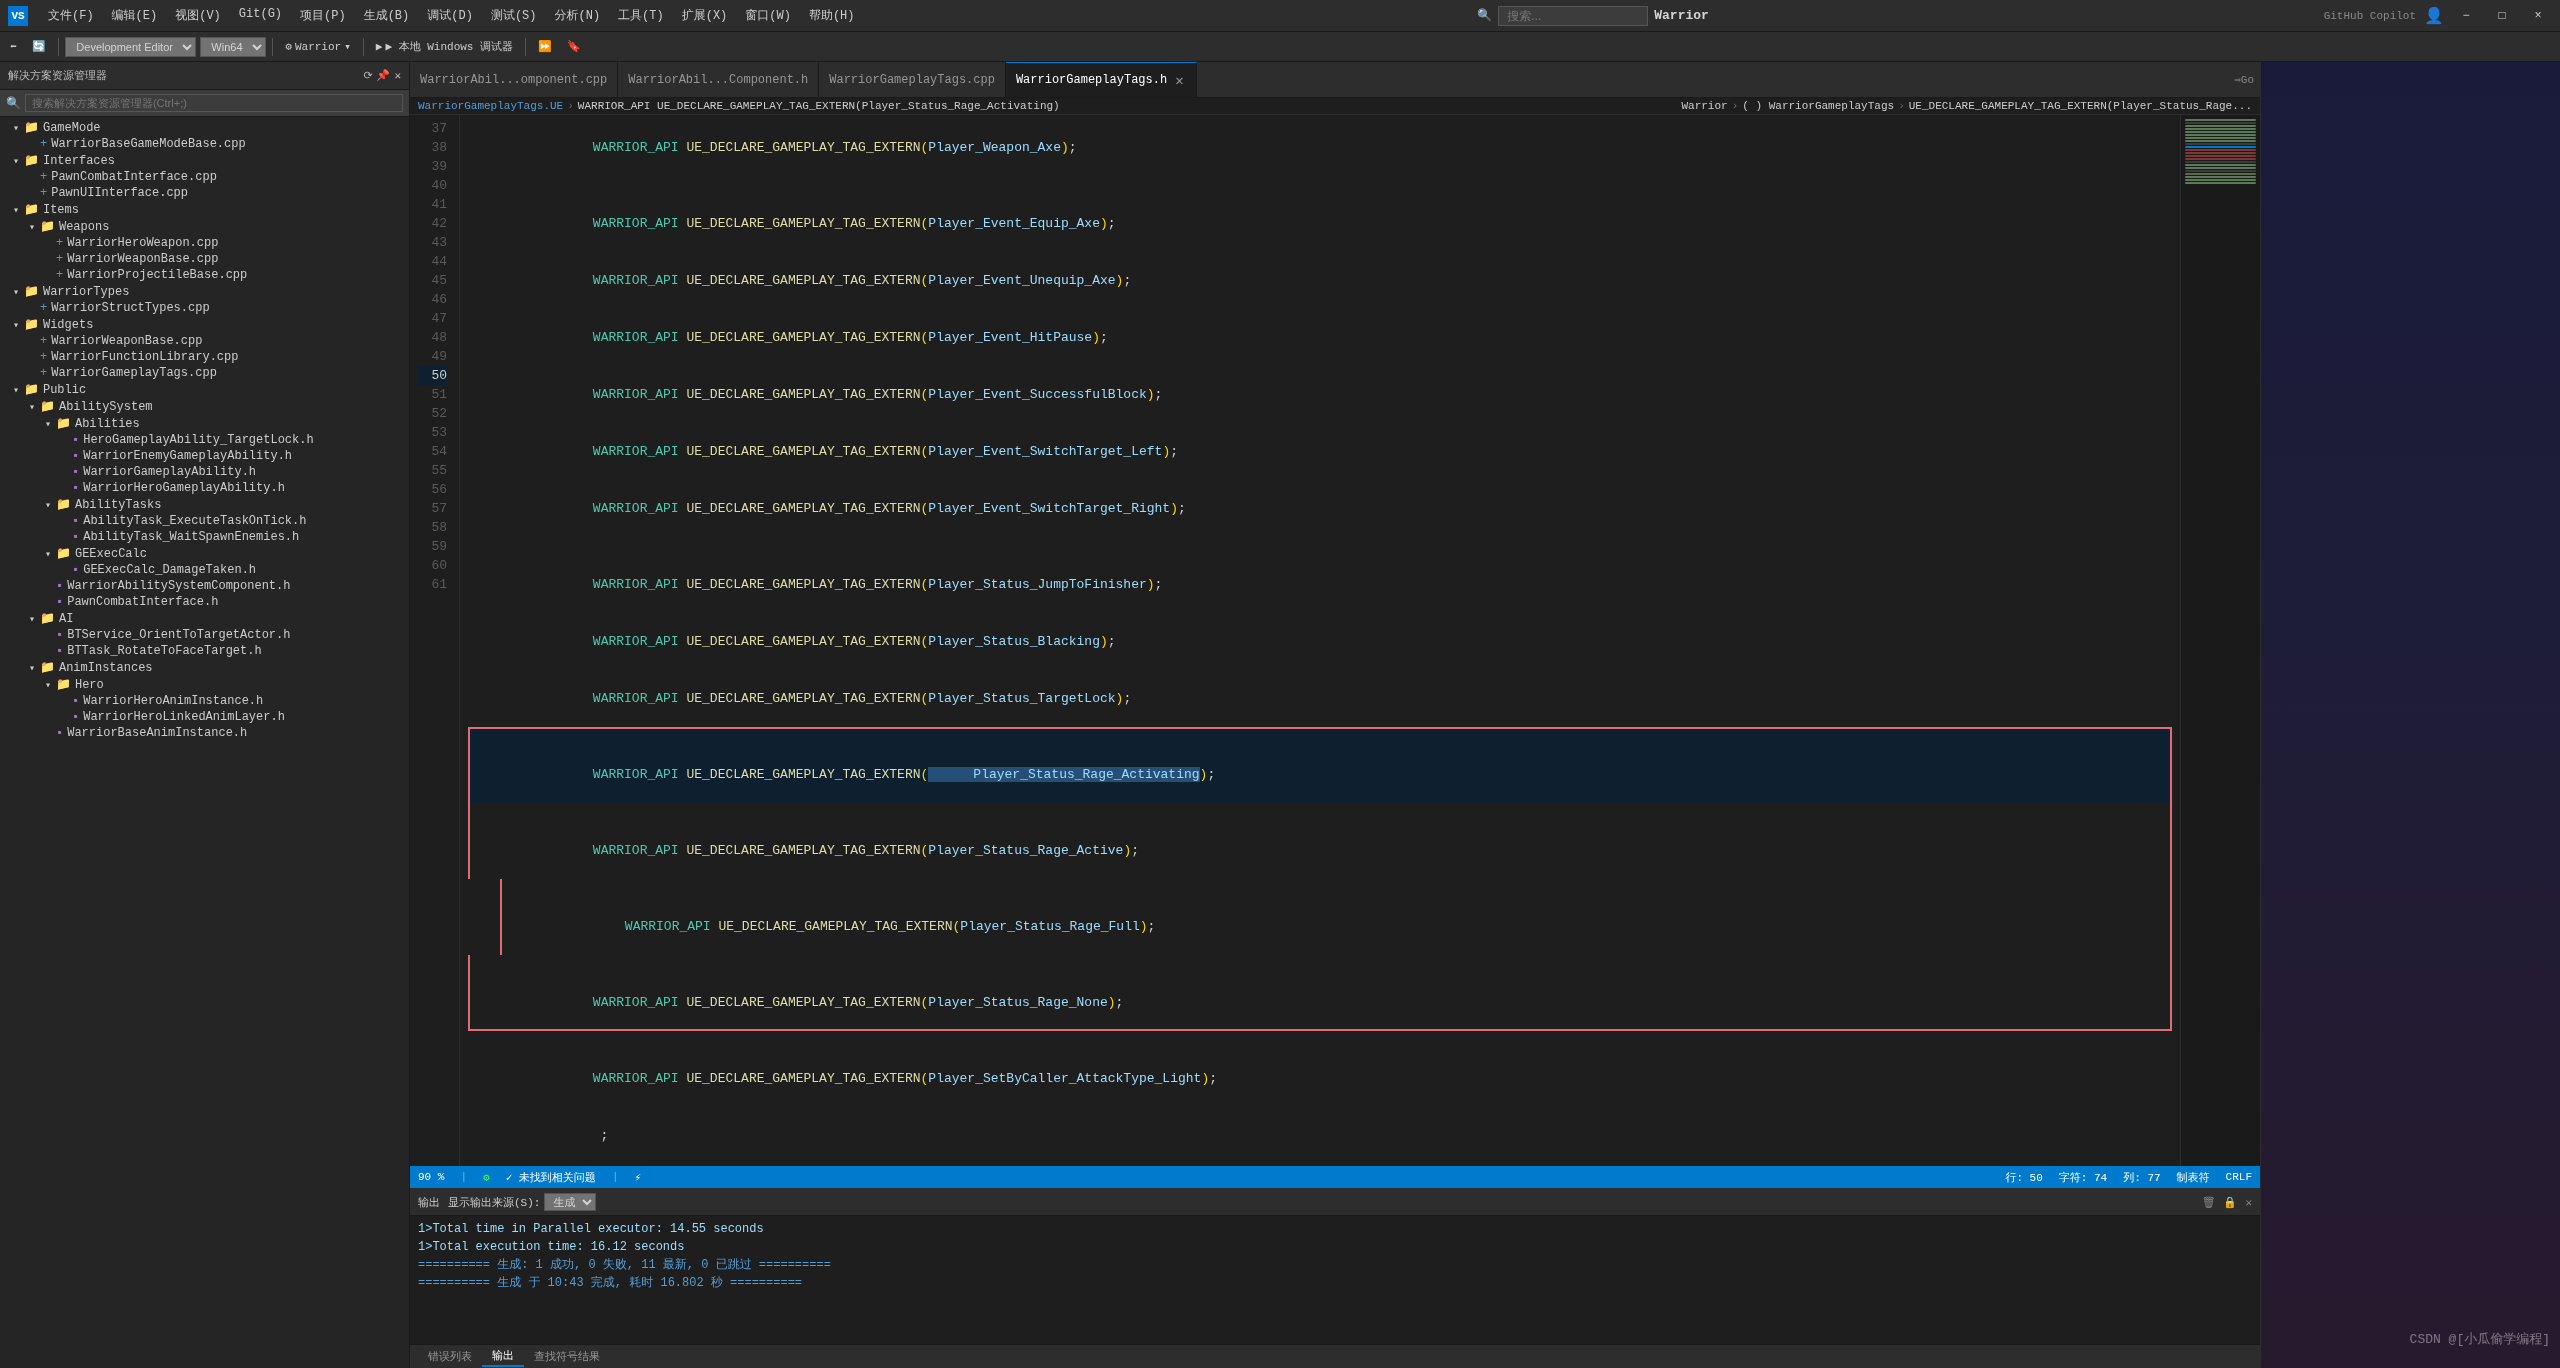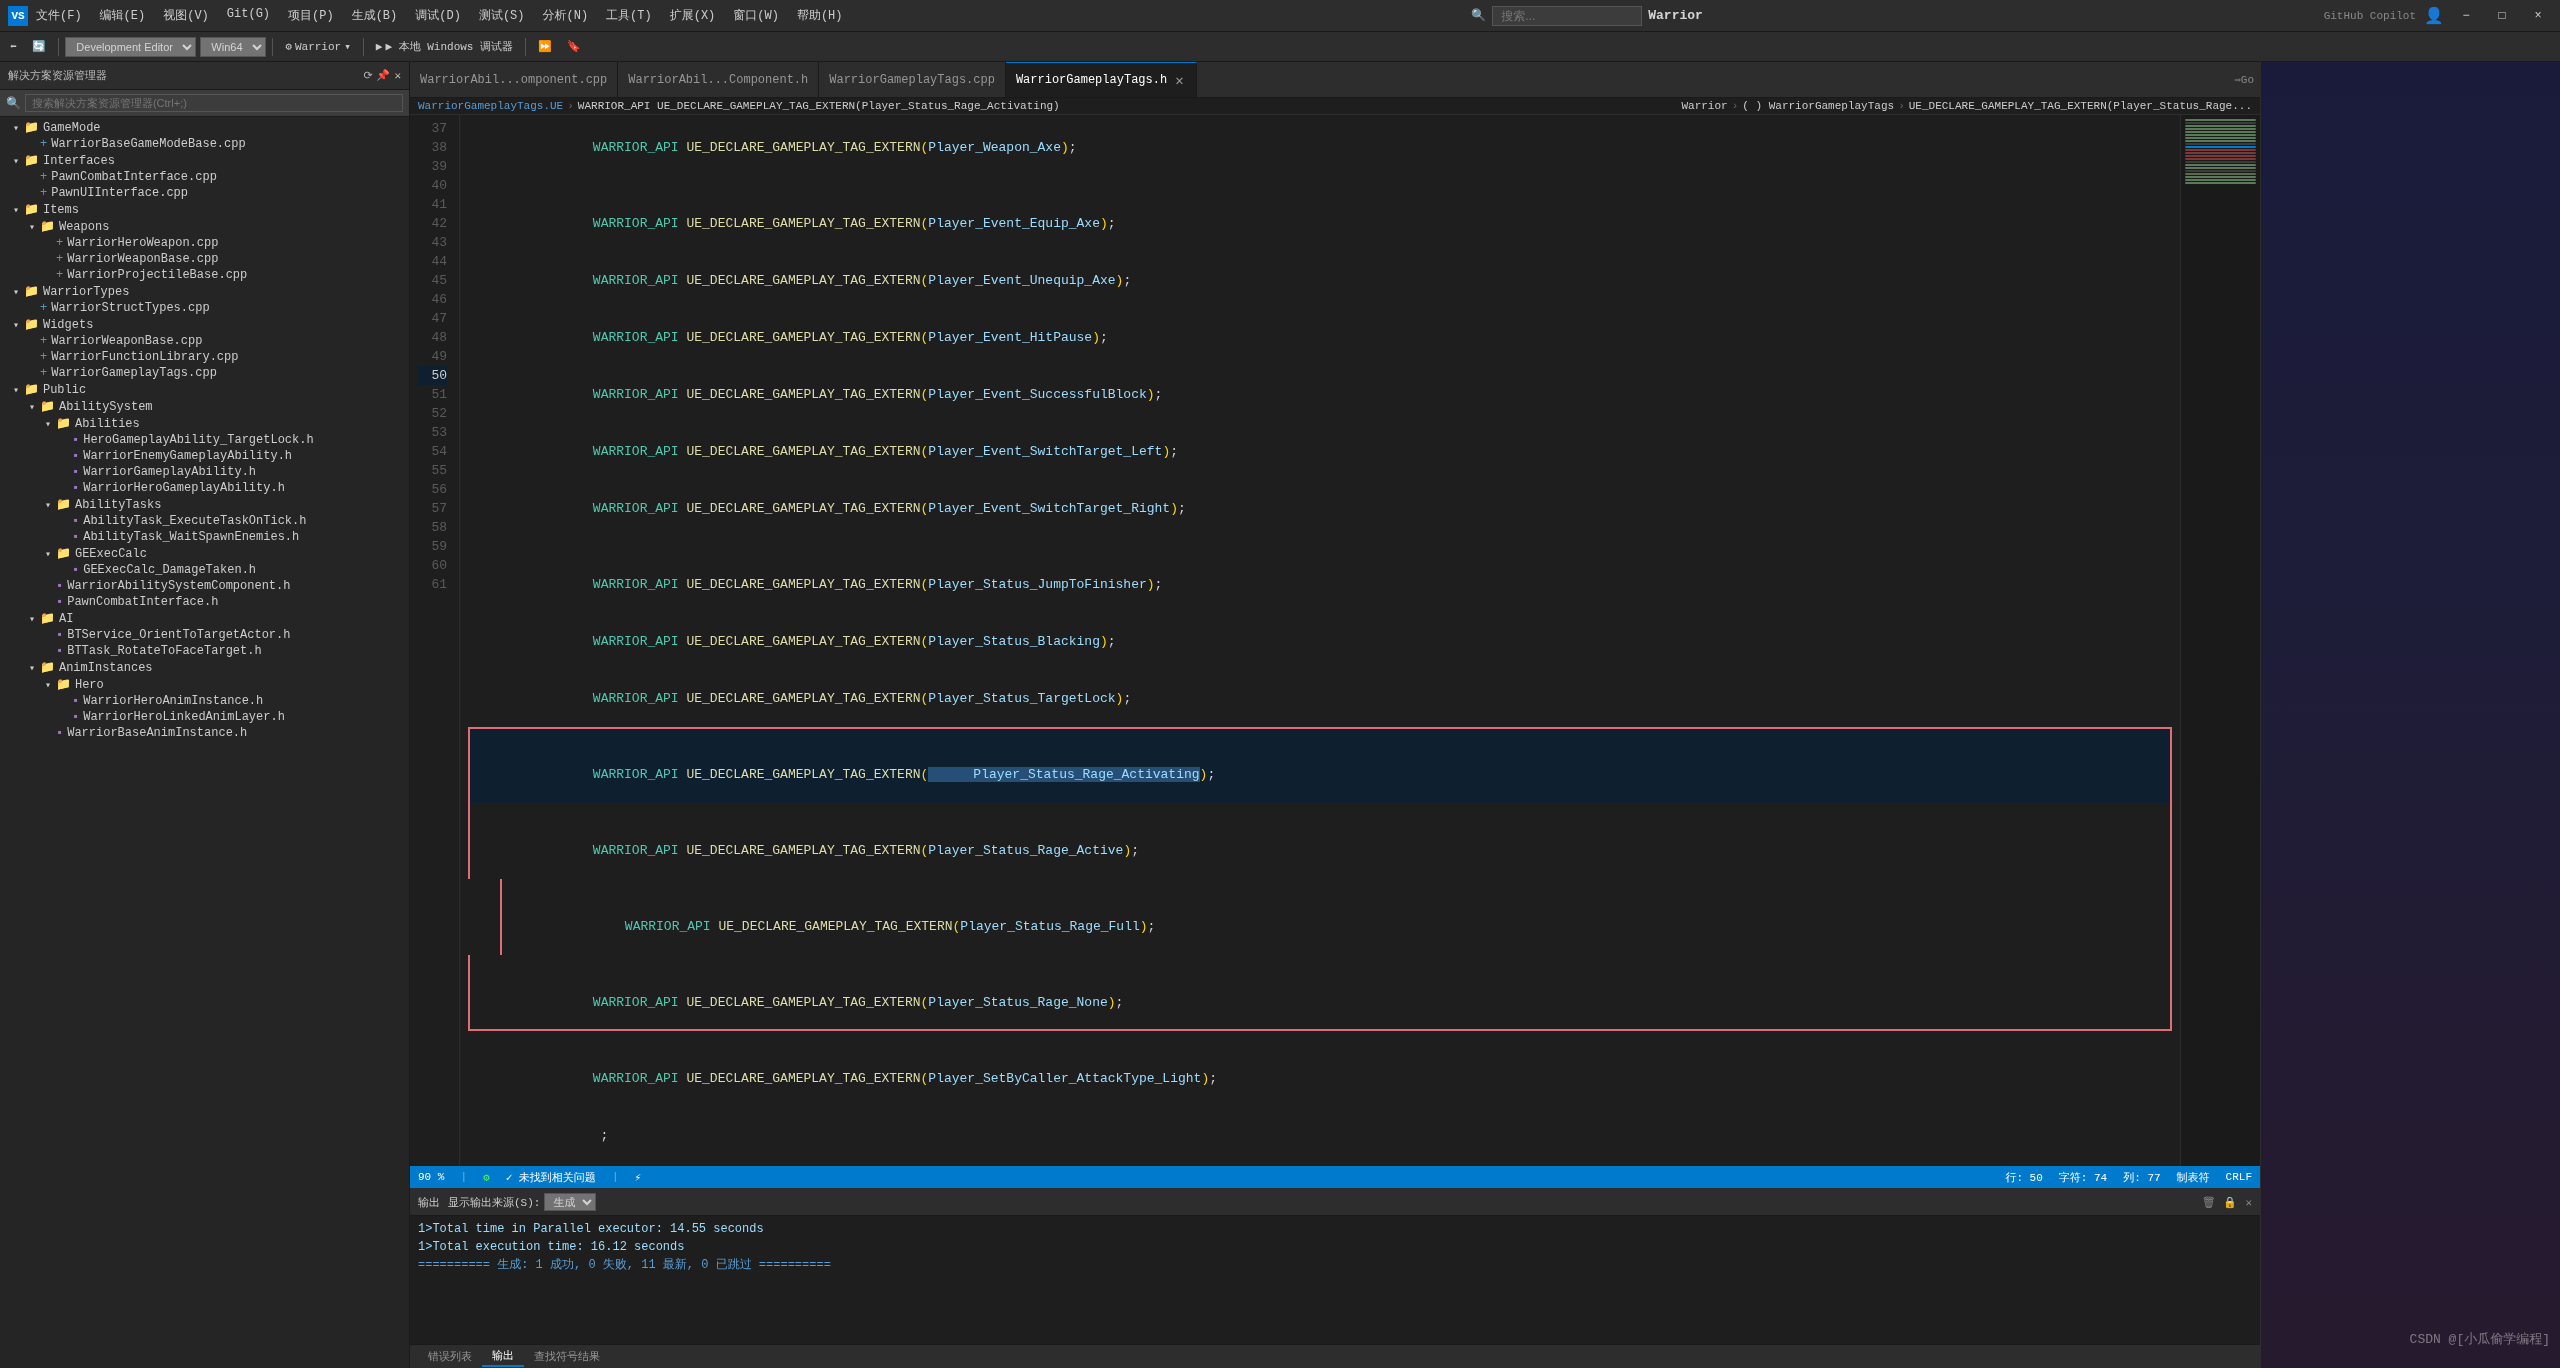--- a/index.html
+++ b/index.html
@@ -19,20 +19,21 @@
       height: 32px;
       display: flex;
       align-items: center;
       justify-content: space-between;
       padding: 0 8px;
       border-bottom: 1px solid #1a1a1a;
     }
     .title-bar-left {
       display: flex;
       align-items: center;
+      gap: 12px;
       text-align: center;
     }
     .title-bar-logo {
       width: 20px;
       height: 20px;
       background: #0078d4;
       display: flex;
       align-items: center;
       justify-content: center;
       color: white;
@@ -890,20 +891,21 @@
             </select>
           </div>
           <span style="cursor:pointer;color:#888;margin-left:auto">🗑</span>
           <span style="cursor:pointer;color:#888">🔒</span>
           <span style="cursor:pointer;color:#888">✕</span>
         </div>
         <div class="output-content">
           <div class="output-line-info">1&gt;Total time in Parallel executor: 14.55 seconds</div>
           <div class="output-line-info">1&gt;Total execution time: 16.12 seconds</div>
           <div class="output-line-separator">========== 生成: 1 成功, 0 失败, 11 最新, 0 已跳过 ==========</div>
+          <div class="output-line-separator">========== 生成 于 10:43 完成, 耗时 16.802 秒 ==========</div>
         </div>
 
         <div class="bottom-tabs">
           <span class="bottom-tab">错误列表</span>
           <span class="bottom-tab active">输出</span>
           <span class="bottom-tab">查找符号结果</span>
         </div>
       </div>
     </div>
   </div>

